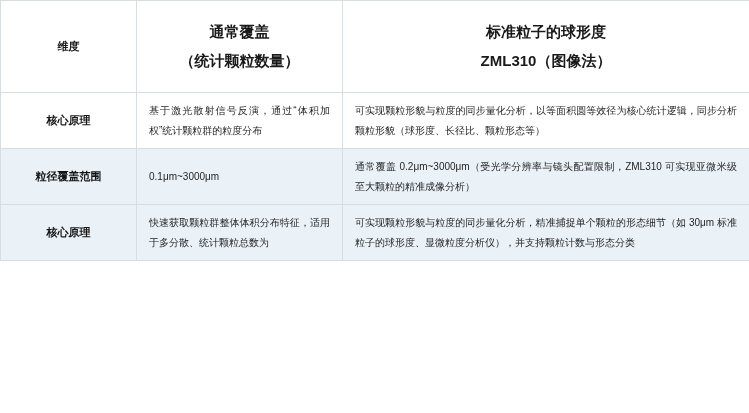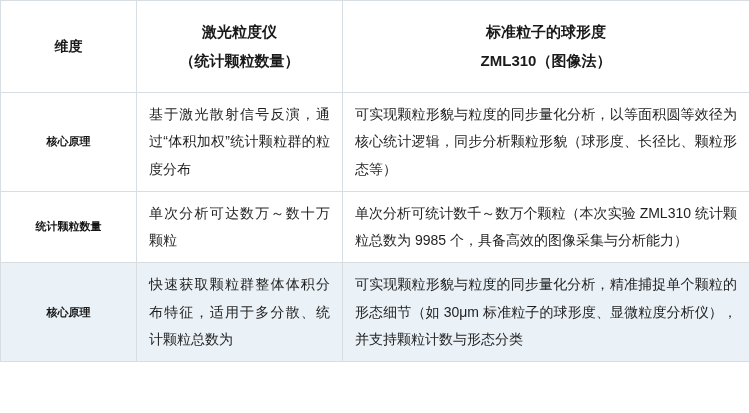--- a/index.html
+++ b/index.html
@@ -41,28 +41,28 @@
     background: #ffffff;
     text-align: center;
     font-weight: bold;
     font-size: 15px;
     line-height: 1.9;
     padding-top: 10px;
     padding-bottom: 10px;
     height: 92px;
   }
   .hdr-row td.dim {
-    font-size: 14px;
+    font-size: 11px;
   }
   .hdr-line2 {
     display: block;
   }
   
   tbody tr td {
-    font-size: 14px;
+    font-size: 10px;
     line-height: 1.95;
   }
   td.rowlabel {
     text-align: center;
     font-weight: bold;
     font-size: 11px;
     color: #141414;
   }
   td.cell {
     text-align: justify;
@@ -86,39 +86,39 @@
   <table class="compare">
     <colgroup>
       <col class="c0">
       <col class="c1">
       <col class="c2">
     </colgroup>
     <thead>
       <tr class="hdr-row">
         <td class="dim">维度</td>
         <td>
-          <span>激光粒度仪</span>
+          <span>通常覆盖</span>
           <span class="hdr-line2">（统计颗粒数量）</span>
         </td>
         <td>
           <span>标准粒子的球形度</span>
           <span class="hdr-line2">ZML310（图像法）</span>
         </td>
       </tr>
     </thead>
     <tbody>
       <tr class="plain">
         <td class="rowlabel">核心原理</td>
         <td class="cell">基于激光散射信号反演，通过“体积加权”统计颗粒群的粒度分布</td>
         <td class="cell">可实现颗粒形貌与粒度的同步量化分析，以等面积圆等效径为核心统计逻辑，同步分析颗粒形貌（球形度、长径比、颗粒形态等）</td>
       </tr>
-      <tr class="plain">
-        <td class="rowlabel">统计颗粒数量</td>
-        <td class="cell">单次分析可达数万～数十万颗粒</td>
-        <td class="cell">单次分析可统计数千～数万个颗粒（本次实验 ZML310 统计颗粒总数为 9985 个，具备高效的图像采集与分析能力）</td>
+      <tr class="alt">
+        <td class="rowlabel">粒径覆盖范围</td>
+        <td class="cell nowrap-val">0.1μm~3000μm</td>
+        <td class="cell">通常覆盖 0.2μm~3000μm（受光学分辨率与镜头配置限制，ZML310 可实现亚微米级至大颗粒的精准成像分析）</td>
       </tr>
       <tr class="alt">
         <td class="rowlabel">核心原理</td>
         <td class="cell">快速获取颗粒群整体体积分布特征，适用于多分散、统计颗粒总数为</td>
         <td class="cell">可实现颗粒形貌与粒度的同步量化分析，精准捕捉单个颗粒的形态细节（如 30μm 标准粒子的球形度、显微粒度分析仪），并支持颗粒计数与形态分类</td>
       </tr>
     </tbody>
   </table>
 </div>
 

